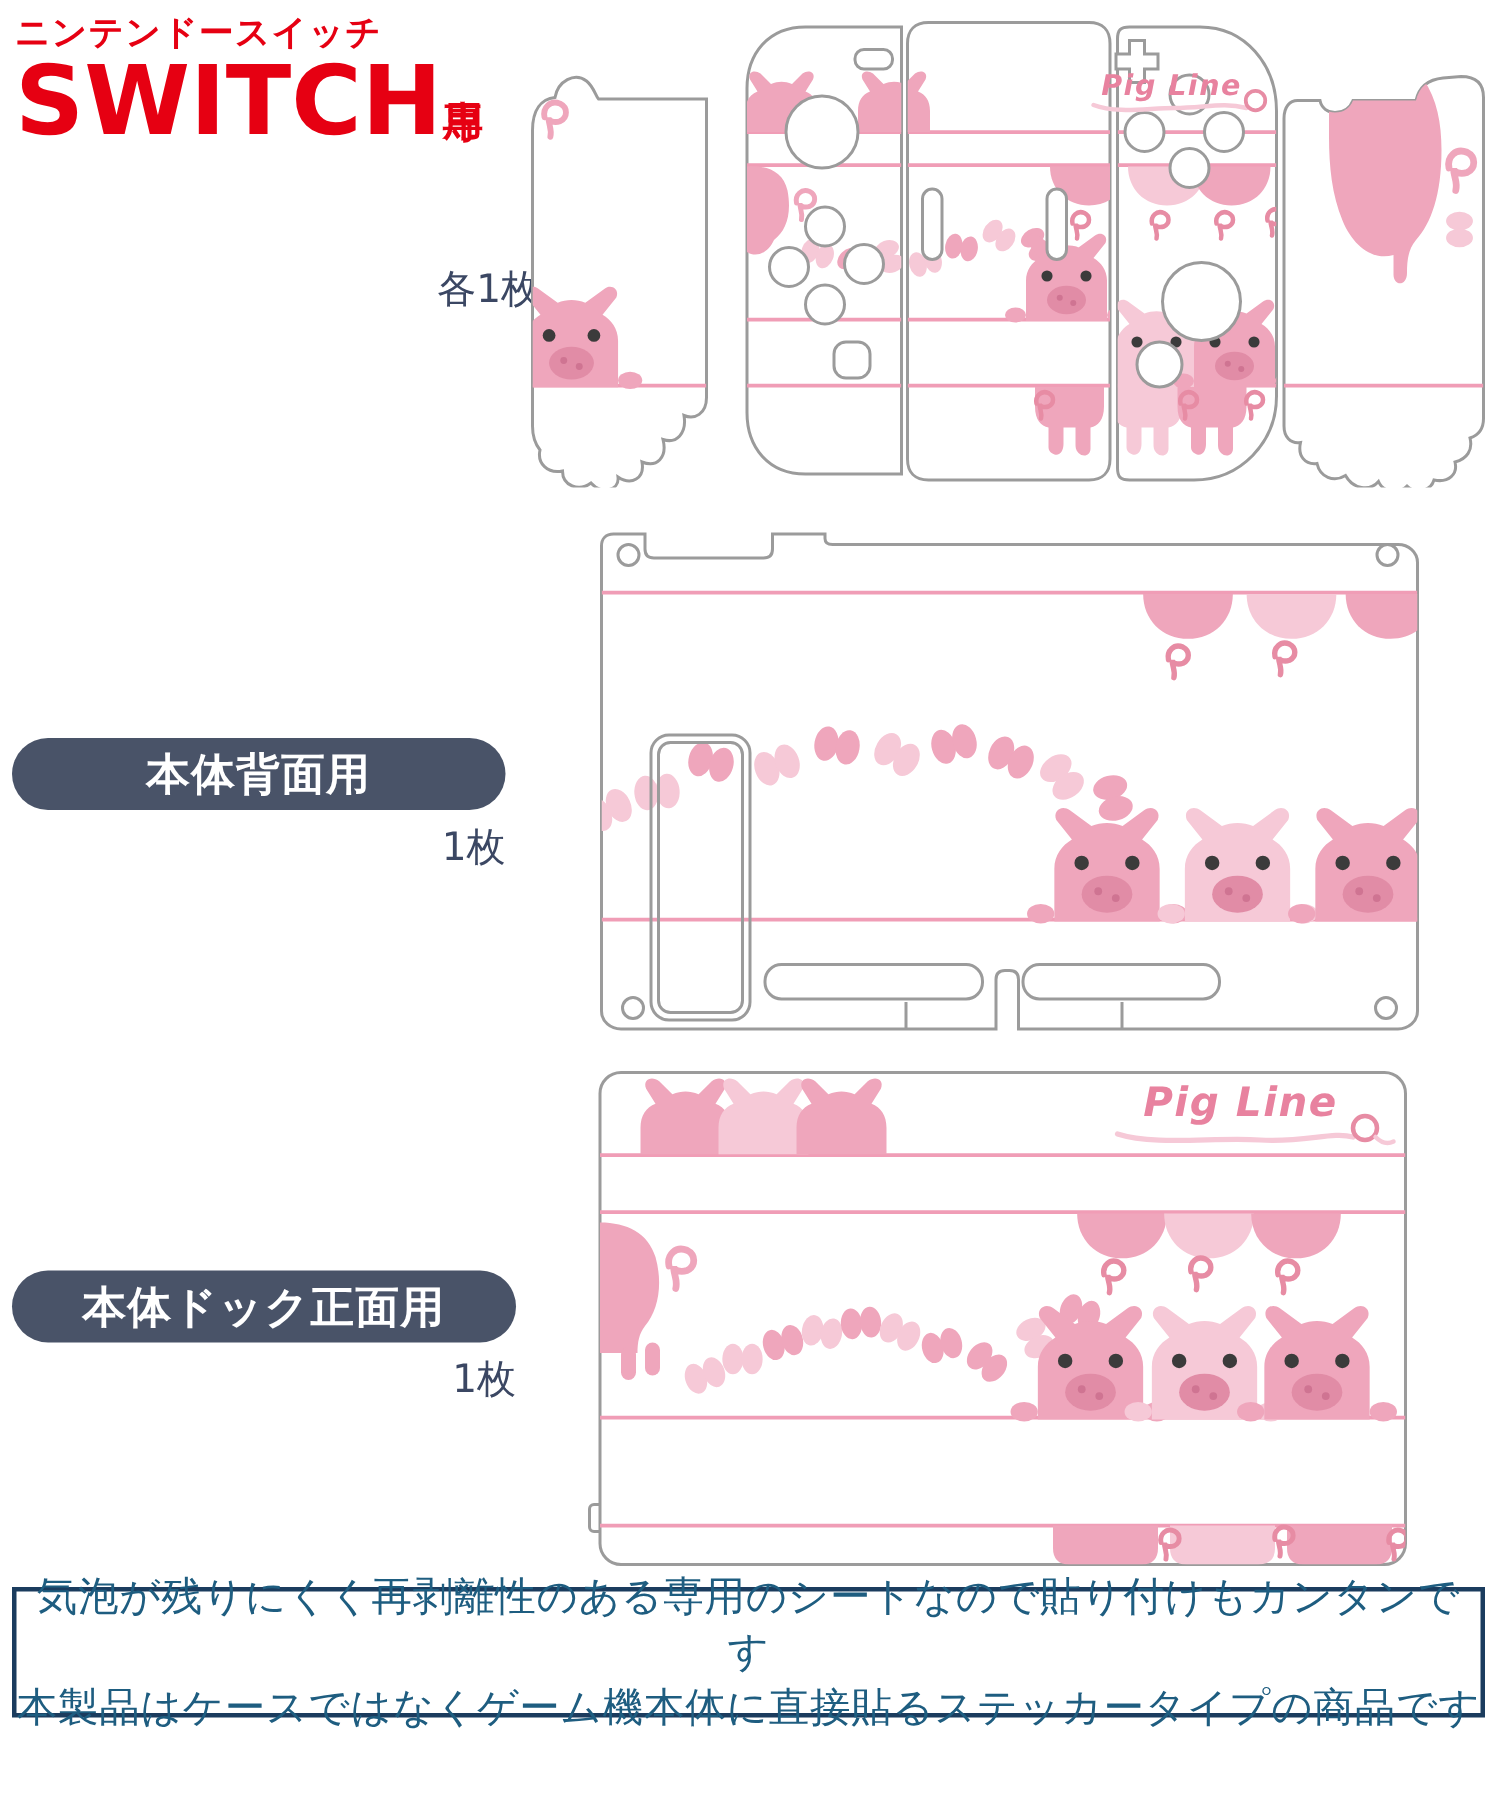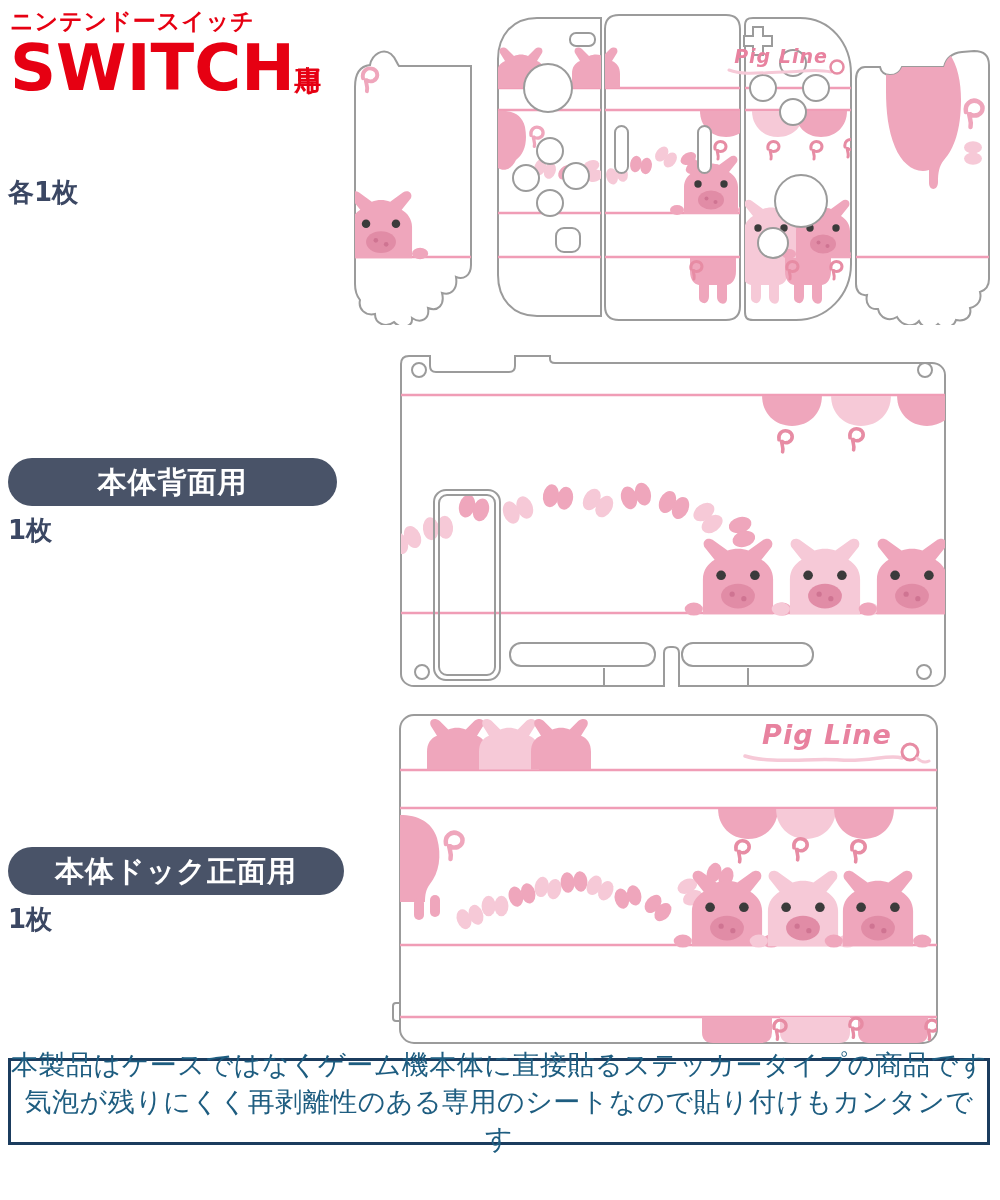--- a/index.html
+++ b/index.html
@@ -7,21 +7,21 @@
           font-family:"DejaVu Sans","Liberation Sans",sans-serif;}
   .hdr{position:absolute;left:10px;top:6px;}
   .kana{color:var(--accent-red);font-size:23px;font-weight:bold;letter-spacing:1px;}
   .titlerow{display:flex;align-items:flex-start;margin-top:2px;}
   .switch{color:var(--accent-red);font-size:64px;font-weight:bold;line-height:.92;letter-spacing:0;}
   .suffix{writing-mode:vertical-rl;text-orientation:upright;color:var(--accent-red);
           font-size:27px;font-weight:bold;line-height:1;margin-top:6px;letter-spacing:2px;}
   .sec{position:absolute;left:8px;}
   .pill{background:var(--pill-bg);color:#fff;border-radius:26px;height:48px;line-height:48px;
         text-align:center;font-size:29px;font-weight:bold;letter-spacing:1px;}
-  .count{text-align:left;color:var(--count-text);font-size:26px;font-weight:bold;margin-top:7px;}
+  .count{text-align:right;color:var(--count-text);font-size:26px;font-weight:normal;margin-top:7px;}
   .art{position:absolute;}
   .notice{position:absolute;left:8px;top:1058px;width:982px;height:87px;box-sizing:border-box;
           border:3px solid var(--notice-border);display:flex;flex-direction:column;justify-content:center;}
   .notice div{text-align:center;color:var(--notice-text);font-size:27px;line-height:37px;letter-spacing:.5px;}
   .footnote{position:absolute;left:8px;top:1161px;width:986px;color:var(--footnote-text);
             font-size:21.5px;font-weight:bold;white-space:nowrap;}
   .piece{fill:#fff;stroke:#9b9b9b;stroke-width:2;}
   .cut{fill:#fff;stroke:#9b9b9b;stroke-width:2;}
   .cutline{fill:none;stroke:#9b9b9b;stroke-width:2;}
   .pline{stroke:var(--pig-line);stroke-width:2.5;fill:none;}
@@ -70,21 +70,21 @@
     <div class="kana">ニンテンドースイッチ</div>
     <div class="titlerow">
       <span class="switch">SWITCH</span>
       <span class="suffix">専用</span>
     </div>
   </div>
 
   <div class="sec" style="top:168px;width:352px;">
     <div class="count">各1枚</div>
   </div>
-  <div class="sec" style="top:458px;width:329px;">
+  <div class="sec" style="top:492px;width:329px;">
     <div class="pill">本体背面用</div>
     <div class="count">1枚</div>
   </div>
   <div class="sec" style="top:847px;width:336px;">
     <div class="pill">本体ドック正面用</div>
     <div class="count">1枚</div>
   </div>
 
   <svg class="art" style="left:353px;top:3px;" width="642" height="322" viewBox="0 0 642 322">
     <defs>
@@ -287,17 +287,17 @@
     </g>
     <g>
       <text class="brand" x="437" y="32" font-size="27" text-anchor="middle">Pig Line</text>
       <path d="M355,44 C380,52 420,46 450,48 C480,50 498,42 512,46" fill="none" stroke="#f6c9d7" stroke-width="3.5" stroke-linecap="round"></path>
       <circle cx="520" cy="40" r="8" fill="none" stroke="#e78ca4" stroke-width="3"></circle>
       <path d="M527,46 c4,4 8,5 12,3" fill="none" stroke="#f6c9d7" stroke-width="3" stroke-linecap="round"></path>
     </g>
   </svg>
 
   <div class="notice">
+    <div>気泡が残りにくく再剥離性のある専用のシートなので貼り付けもカンタンです</div>
     <div>本製品はケースではなくゲーム機本体に直接貼るステッカータイプの商品です</div>
-    <div>気泡が残りにくく再剥離性のある専用のシートなので貼り付けもカンタンです</div>
   </div>
 
 </div>
 
 </body></html>

